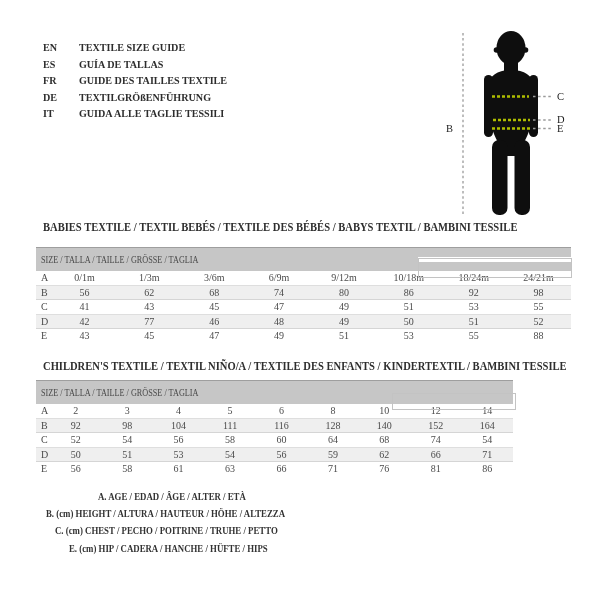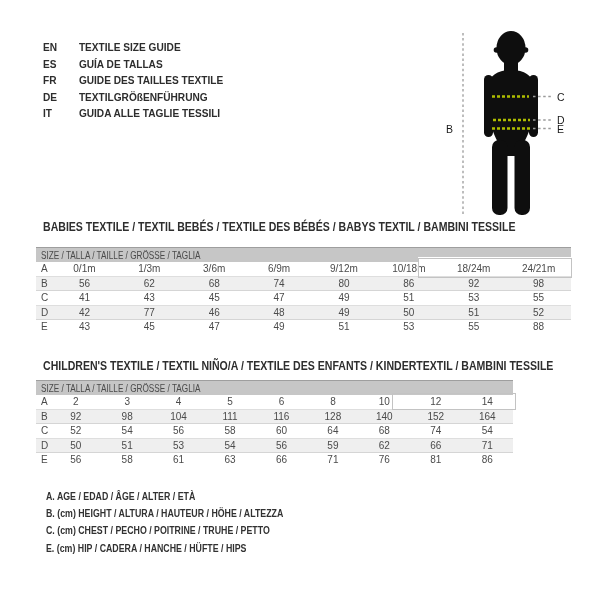--- a/index.html
+++ b/index.html
@@ -1,47 +1,47 @@
 <!DOCTYPE html>
 <html><head>
 <meta charset="utf-8">
 <style>
   html,body{margin:0;padding:0;background:#fff;}
   #canvas{
     position:relative;width:600px;height:600px;background:#ffffff;
-    font-family:Liberation Sans, sans-serif;overflow:hidden;
+    font-family:Liberation Serif, serif;overflow:hidden;
   }
   .cond{display:inline-block;transform:scaleX(0.88);transform-origin:0 50%;white-space:nowrap;}
   .cond-s{display:inline-block;transform:scaleX(0.82);transform-origin:0 50%;white-space:nowrap;}
 
   
   .lang-block{position:absolute;left:43px;top:39px;color:#2d2d2d;font-weight:700;font-size:11px;}
   .lang-row{height:16.6px;line-height:16.6px;white-space:nowrap;transform:scaleX(0.92);transform-origin:0 50%;}
   .lang-code{display:inline-block;width:39px;}
 
   
   .figure{position:absolute;left:440px;top:22px;width:165px;height:202px;}
   .fig-label{position:absolute;font-size:10.5px;line-height:12px;color:#1a1a1a;font-weight:400;}
 
   
   .sec-title{position:absolute;left:43px;color:#2e2e2e;font-weight:700;font-size:12px;white-space:nowrap;}
 
   
   .size-table{position:absolute;border-collapse:collapse;table-layout:fixed;font-size:10px;color:#4b4b4b;}
   .size-table td{height:13.6px;line-height:13.6px;padding:0;text-align:center;overflow:hidden;font-weight:400;}
-  .size-table thead td{background:#c6c6c6;border-top:1px solid #9e9e9e;height:14px;line-height:13px;text-align:left;padding-left:5px;color:#4a4a4a;}
+  .size-table thead td{background:#c6c6c6;border-top:1px solid #9e9e9e;height:23px;line-height:13px;text-align:left;padding-left:5px;color:#4a4a4a;}
   .size-table td.lbl{text-align:left;padding-left:5px;}
   .size-table tr.stripe td{background:#efefef;border-top:1px solid #dedede;border-bottom:1px solid #d5d5d5;}
 
   
   .hl-patch{position:absolute;background:#ffffff;}
   .hl-box{position:absolute;border:1px solid #c3c3c3;background:transparent;}
 
   
-  .legend{position:absolute;left:46px;top:488px;font-size:10px;font-weight:700;color:#323232;}
+  .legend{position:absolute;left:46px;top:488px;font-size:10px;font-weight:700;color:#323232;text-align:center;}
   .legend-line{height:17.2px;line-height:17.2px;white-space:nowrap;}
 </style>
 </head>
 <body>
 
 <div id="canvas">
 
   <div class="lang-block">
     <div class="lang-row">
       <span class="lang-code">EN</span><span>TEXTILE SIZE GUIDE</span>

